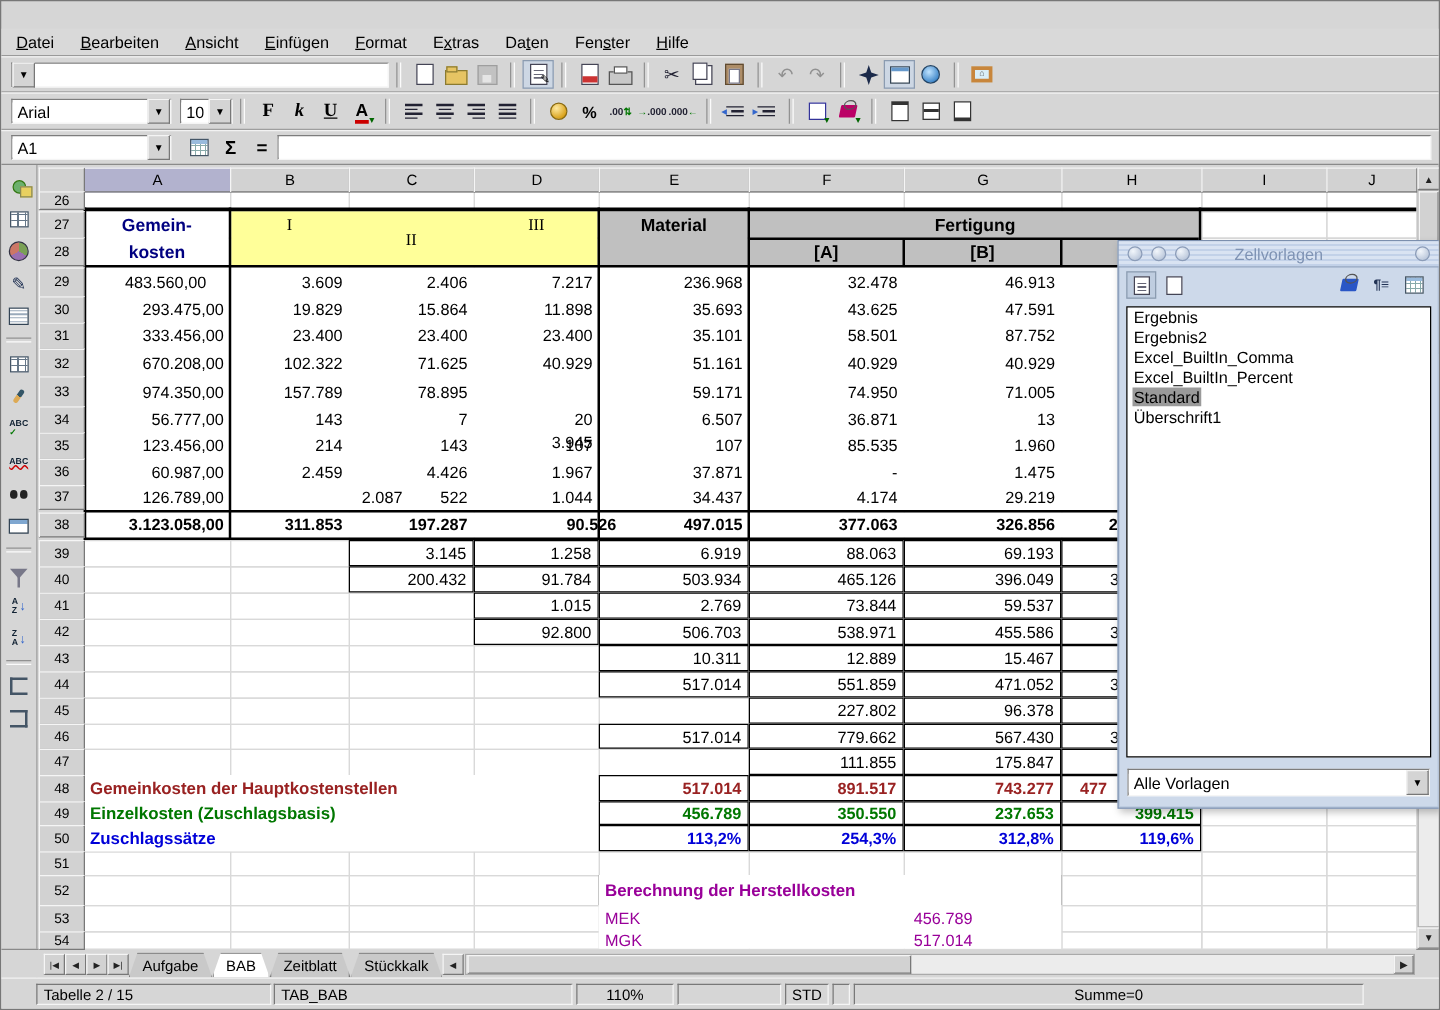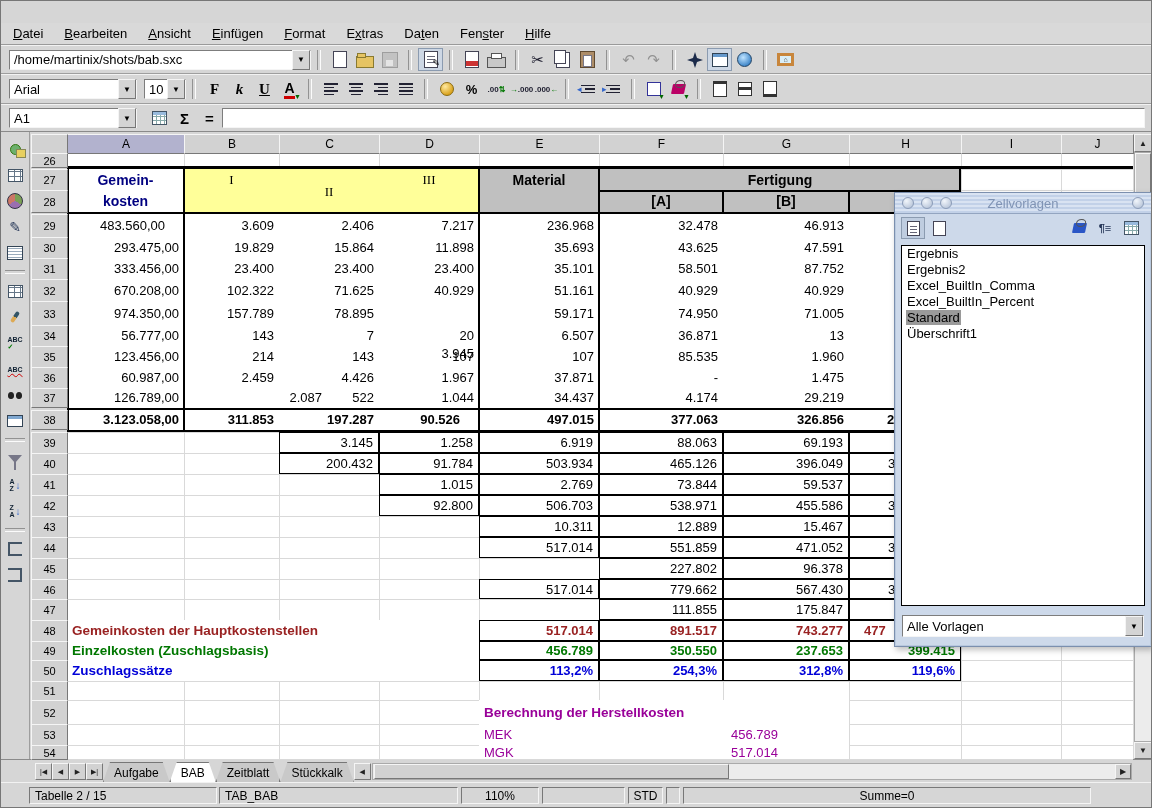--- a/index.html
+++ b/index.html
@@ -169,21 +169,20 @@
       <span class="mi"><span></span><u>E</u><span>infügen</span></span>
       <span class="mi"><span></span><u>F</u><span>ormat</span></span>
       <span class="mi"><span>E</span><u>x</u><span>tras</span></span>
       <span class="mi"><span>Da</span><u>t</u><span>en</span></span>
       <span class="mi"><span>Fen</span><u>s</u><span>ter</span></span>
       <span class="mi"><span></span><u>H</u><span>ilfe</span></span>
     </div>
 
   <div class="toolbar funcbar">
     <span class="combo" style="width:302px">
-      <input readonly="" value="/home/martinix/shots/bab.sxc" style="">
       <span class="drop">▼</span>
     </span>
     <span class="sep"></span>
     <span class="tb">
         <span class="i-doc"></span>
       </span>
     <span class="tb">
         <span class="i-folder"></span>
       </span>
     <span class="tb dis">
@@ -592,21 +591,21 @@
       <div class="cell n" style="left: 66px; top: 387px; width: 117px; height: 19px; z-index: 5;">126.789,00</div>
       <div class="cell n" style="left: 183px; top: 387px; width: 95px; height: 19px; z-index: 5; margin-left: 48px;">2.087</div>
       <div class="cell n" style="left: 278px; top: 387px; width: 100px; height: 19px; z-index: 5;">522</div>
       <div class="cell n" style="left: 378px; top: 387px; width: 100px; height: 19px; z-index: 5;">1.044</div>
       <div class="cell n" style="left: 478px; top: 387px; width: 120px; height: 19px; z-index: 5;">34.437</div>
       <div class="cell n" style="left: 598px; top: 387px; width: 124px; height: 19px; z-index: 5;">4.174</div>
       <div class="cell n" style="left: 722px; top: 387px; width: 126px; height: 19px; z-index: 5;">29.219</div>
       <div class="cell nb" style="left: 66px; top: 409px; width: 117px; height: 19px; z-index: 5;">3.123.058,00</div>
       <div class="cell nb" style="left: 183px; top: 409px; width: 95px; height: 19px; z-index: 5;">311.853</div>
       <div class="cell nb" style="left: 278px; top: 409px; width: 100px; height: 19px; z-index: 5;">197.287</div>
-      <div class="cell nb" style="left: 364px; top: 409px; width: 100px; height: 19px; z-index: 5;">90.526</div>
+      <div class="cell nb" style="left: 397px; top: 409px; width: 100px; height: 19px; z-index: 5;">90.526</div>
       <div class="cell nb" style="left: 478px; top: 409px; width: 120px; height: 19px; z-index: 5;">497.015</div>
       <div class="cell nb" style="left: 598px; top: 409px; width: 124px; height: 19px; z-index: 5;">377.063</div>
       <div class="cell nb" style="left: 722px; top: 409px; width: 126px; height: 19px; z-index: 5;">326.856</div>
       <div class="cell nb fragW" style="left: 848px; top: 409px; width: 112px; height: 19px; z-index: 5;">2</div>
       <div class="cell n box" style="left: 278px; top: 431px; width: 100px; height: 21px; z-index: 5;">3.145</div>
       <div class="cell n box" style="left: 378px; top: 431px; width: 100px; height: 21px; z-index: 5;">1.258</div>
       <div class="cell n box" style="left: 478px; top: 431px; width: 120px; height: 21px; z-index: 5;">6.919</div>
       <div class="cell n box" style="left: 598px; top: 431px; width: 124px; height: 21px; z-index: 5;">88.063</div>
       <div class="cell n box" style="left: 722px; top: 431px; width: 126px; height: 21px; z-index: 5;">69.193</div>
       <div class="cell n box" style="left: 848px; top: 431px; width: 112px; height: 21px; z-index: 5;"></div>

